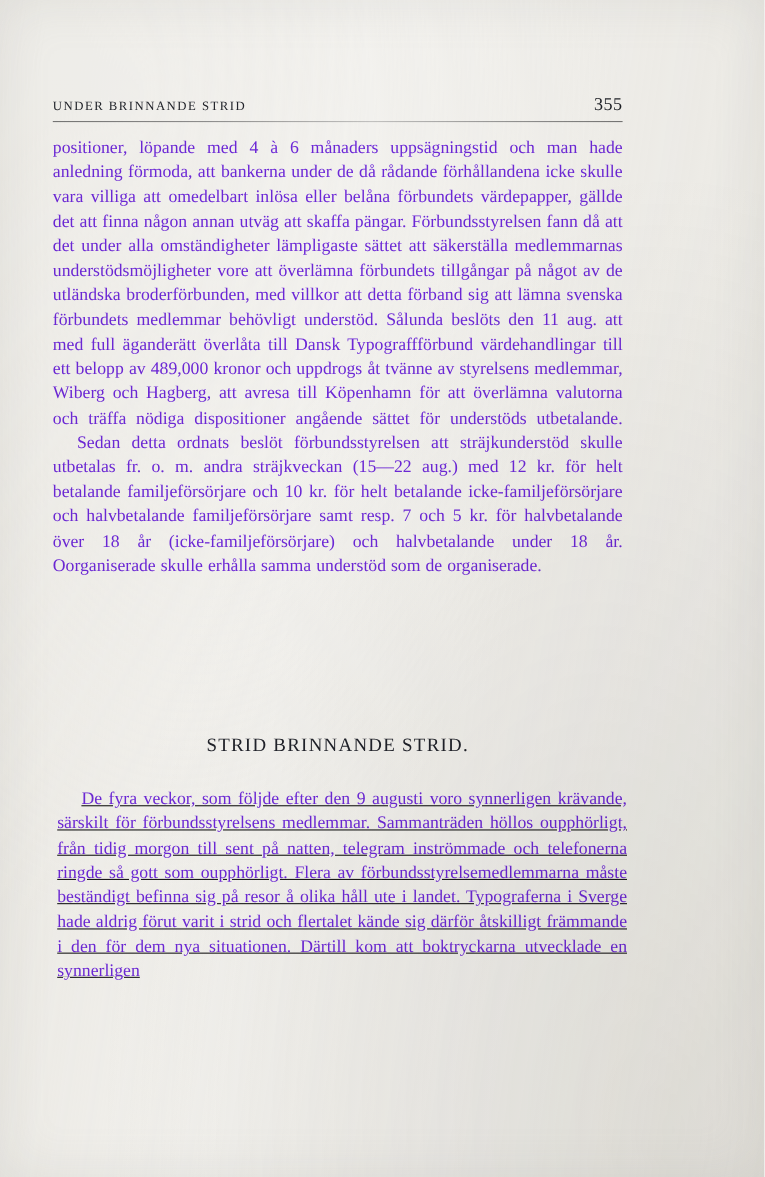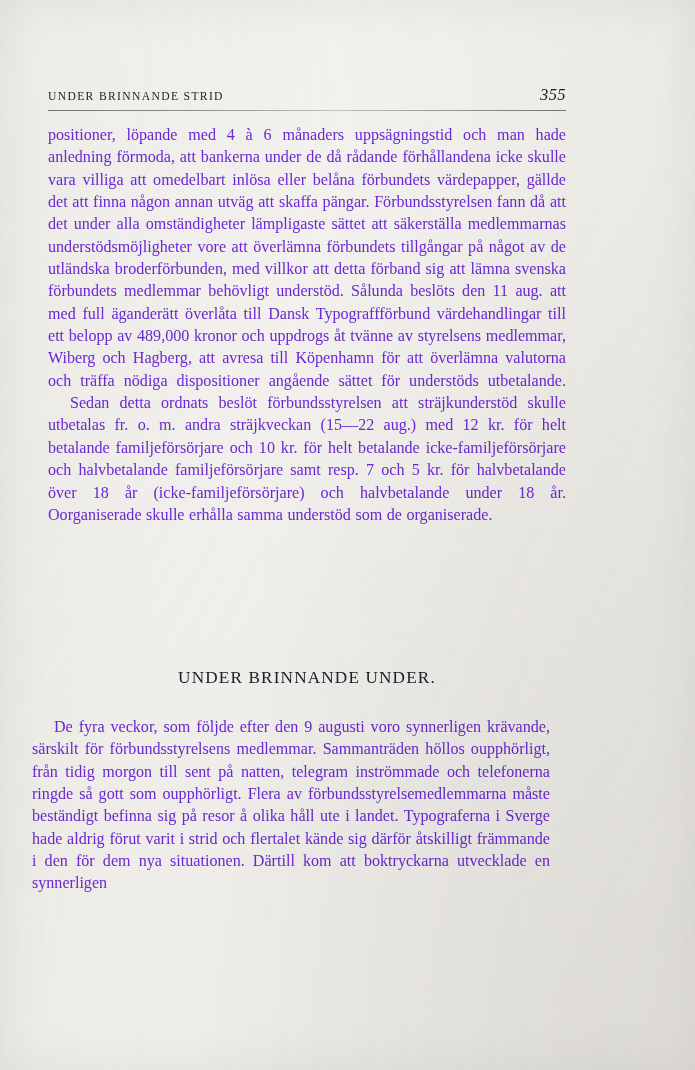--- a/index.html
+++ b/index.html
@@ -55,21 +55,20 @@
   .running-head-title {
     font-size: 11.6px;
     letter-spacing: 1.35px;
     color: #22242b;
     white-space: nowrap;
   }
   .running-head-folio {
     font-size: 16.5px;
     color: #1c1e24;
     letter-spacing: .4px;
-    font-style: italic;
   }
   .head-rule {
     position: absolute;
     left: 48px;
     top: 110px;
     width: 518px;
     height: 1px;
     background: linear-gradient(90deg,
         rgba(108,108,108,0.92) 0%,
         rgba(120,120,120,0.80) 28%,
@@ -110,43 +109,44 @@
     top: 668px;
     width: 518px;
     text-align: center;
     font-size: 17.2px;
     letter-spacing: 1.15px;
     color: #20222a;
   }
 
   .lower-block {
     position: absolute;
-    left: 32px;
+    left: 52px;
     top: 716px;
     width: 518px;
+    text-decoration: underline;
   }
 </style>
 </head>
 <body>
 
 <div class="page">
 
   <div class="running-head">
     <span class="running-head-title">UNDER  BRINNANDE  STRID</span>
     <span class="running-head-folio">355</span>
   </div>
 
   <div class="head-rule"></div>
 
   <div class="textblock">
     <p class="para closed-last">positioner, löpande med 4 à 6 månaders uppsägningstid och man hade anledning förmoda, att bankerna under de då rådande förhållandena icke skulle vara villiga att omedelbart inlösa eller belåna förbundets värdepapper, gällde det att finna någon annan utväg att skaffa pängar. Förbundsstyrelsen fann då att det under alla omständigheter lämpligaste sättet att säkerställa medlemmarnas understödsmöjligheter vore att överlämna förbundets tillgångar på något av de utländska broderförbunden, med villkor att detta förband sig att lämna svenska förbundets medlemmar behövligt understöd. Sålunda beslöts den 11 aug. att med full äganderätt överlåta till Dansk Typograffförbund värdehandlingar till ett belopp av 489,000 kronor och uppdrogs åt tvänne av styrelsens medlemmar, Wiberg och Hagberg, att avresa till Köpenhamn för att överlämna valutorna och träffa nödiga dispositioner angående sättet för understöds utbetalande.</p>
     <p class="para indent">Sedan detta ordnats beslöt förbundsstyrelsen att sträjkunderstöd skulle utbetalas fr. o. m. andra sträjkveckan (15—22 aug.) med 12 kr. för helt betalande familjeförsörjare och 10 kr. för helt betalande icke-familjeförsörjare och halvbetalande familjeförsörjare samt resp. 7 och 5 kr. för halvbetalande över 18 år (icke-familjeförsörjare) och halvbetalande under 18 år. Oorganiserade skulle erhålla samma understöd som de organiserade.</p>
   </div>
 
-  <div class="section-heading">UNDER BRINNANDE UNDER.</div>
+  <div class="section-heading">STRID BRINNANDE STRID.</div>
 
   <div class="lower-block">
     <p class="para indent closed-last">De fyra veckor, som följde efter den 9 augusti voro synnerligen krävande, särskilt för förbundsstyrelsens medlemmar. Sammanträden höllos oupphörligt, från tidig morgon till sent på natten, telegram inströmmade och telefonerna ringde så gott som oupphörligt. Flera av förbundsstyrelsemedlemmarna måste beständigt befinna sig på resor å olika håll ute i landet. Typograferna i Sverge hade aldrig förut varit i strid och flertalet kände sig därför åtskilligt främmande i den för dem nya situationen. Därtill kom att boktryckarna utvecklade en synnerligen</p>
   </div>
 
 </div>
 
 <div class="paper-grain"></div>
 <div class="edge-shade"></div>
 

